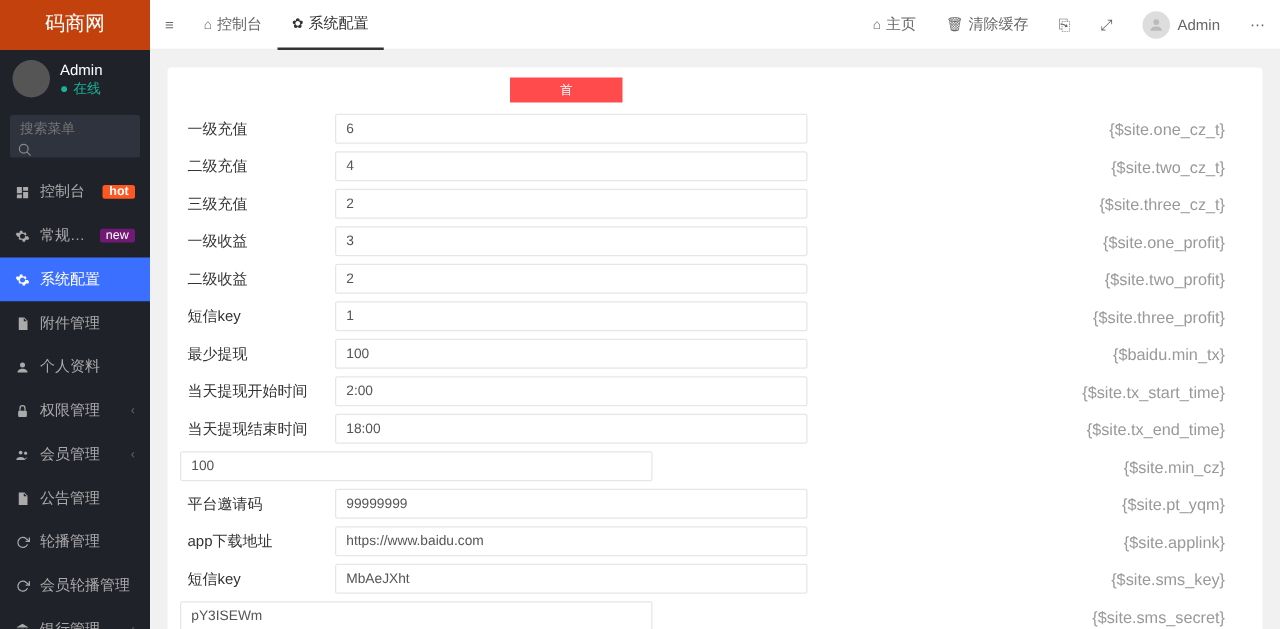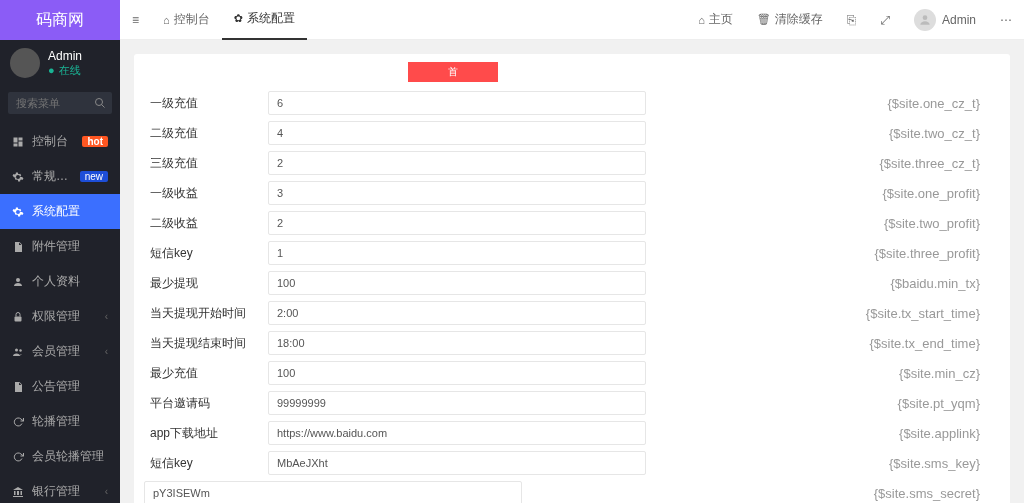--- a/index.html
+++ b/index.html
@@ -1,35 +1,35 @@
 <!DOCTYPE html>
 <html><head>
 <meta charset="utf-8">
 <style>
 * { margin: 0; padding: 0; box-sizing: border-box; }
 body { font-family: "Microsoft YaHei", Arial, sans-serif; font-size: 12px; color: #333; background: #f1f1f1; overflow-x: hidden; }
 .sidebar { position: fixed; left: 0; top: 0; width: 120px; height: 100vh; background: #20222a; color: #aaa; overflow-y: auto; }
-.logo { height: 40px; line-height: 40px; text-align: center; color: #fff; font-size: 16px; background: #8b5cf6; }
+.logo { height: 40px; line-height: 40px; text-align: center; color: #fff; font-size: 16px; background: #c2410c; }
 .user-block { padding: 8px 10px; display: flex; align-items: center; }
 .avatar { width: 30px; height: 30px; border-radius: 50%; background: #555; margin-right: 8px; flex-shrink: 0; }
 .user-info .name { color: #fff; font-size: 12px; }
 .user-info .status { color: #1ab394; font-size: 11px; }
 .user-info .status::before { content: "●"; margin-right: 4px; }
 .search-wrap { padding: 6px 8px; }
-.search-box { display: flex; background: #2f333d; border-radius: 2px; overflow: hidden; }
+.search-box { display: flex; background: #2f333d; border-radius: 2px; overflow: hidden; flex-direction: column; }
 .search-box input { flex: 1; background: transparent; border: none; color: #ccc; font-size: 11px; padding: 5px 8px; outline: none; min-width: 0; }
 .search-btn { width: 24px; display: flex; align-items: center; justify-content: center; color: #888; }
 .menu { list-style: none; margin-top: 4px; }
 .menu-item { position: relative; padding: 9px 12px; color: #aaa; cursor: pointer; display: flex; align-items: center; white-space: nowrap; }
 .menu-item.active { background: #3b6fff; color: #fff; }
 .menu-icon { width: 14px; text-align: center; margin-right: 6px; font-size: 11px; }
 .menu-label { flex: 1; font-size: 12px; overflow: hidden; text-overflow: ellipsis; }
 .badge { padding: 0 5px; border-radius: 2px; font-size: 10px; color: #fff; }
 .badge.hot { background: #ff5722; font-weight: bold; }
-.badge.new { background: #1d4ed8; }
+.badge.new { background: #701a75; }
 .chev { color: #666; font-size: 10px; }
 .topbar { position: fixed; left: 120px; right: 0; top: 0; height: 40px; background: #fff; border-bottom: 1px solid #eee; display: flex; align-items: center; }
 .tb-left { display: flex; align-items: center; }
 .tb-item { padding: 0 12px; height: 40px; display: flex; align-items: center; color: #666; cursor: pointer; }
 .tb-item.active { border-bottom: 2px solid #333; color: #333; }
 .tb-item .ic { margin-right: 4px; font-size: 11px; }
 .tb-right { margin-left: auto; display: flex; align-items: center; }
 .tb-avatar { width: 22px; height: 22px; border-radius: 50%; background: #ddd; margin-right: 6px; display: inline-flex; align-items: center; justify-content: center; }
 .content { margin-left: 120px; margin-top: 40px; padding: 14px; }
 .panel { background: #fff; border-radius: 3px; padding: 8px 0 16px; }
@@ -247,21 +247,20 @@
           <div class="form-label">当天提现开始时间</div>
           <input class="form-input" value="2:00" style="">
           <div class="form-hint">{$site.tx_start_time}</div>
         </div>
         <div class="form-row">
           <div class="form-label">当天提现结束时间</div>
           <input class="form-input" value="18:00" style="">
           <div class="form-hint">{$site.tx_end_time}</div>
         </div>
         <div class="form-row">
-          <div class="form-label">最少充值</div>
           <input class="form-input" value="100" style="">
           <div class="form-hint">{$site.min_cz}</div>
         </div>
         <div class="form-row">
           <div class="form-label">平台邀请码</div>
           <input class="form-input" value="99999999" style="">
           <div class="form-hint">{$site.pt_yqm}</div>
         </div>
         <div class="form-row">
           <div class="form-label">app下载地址</div>

